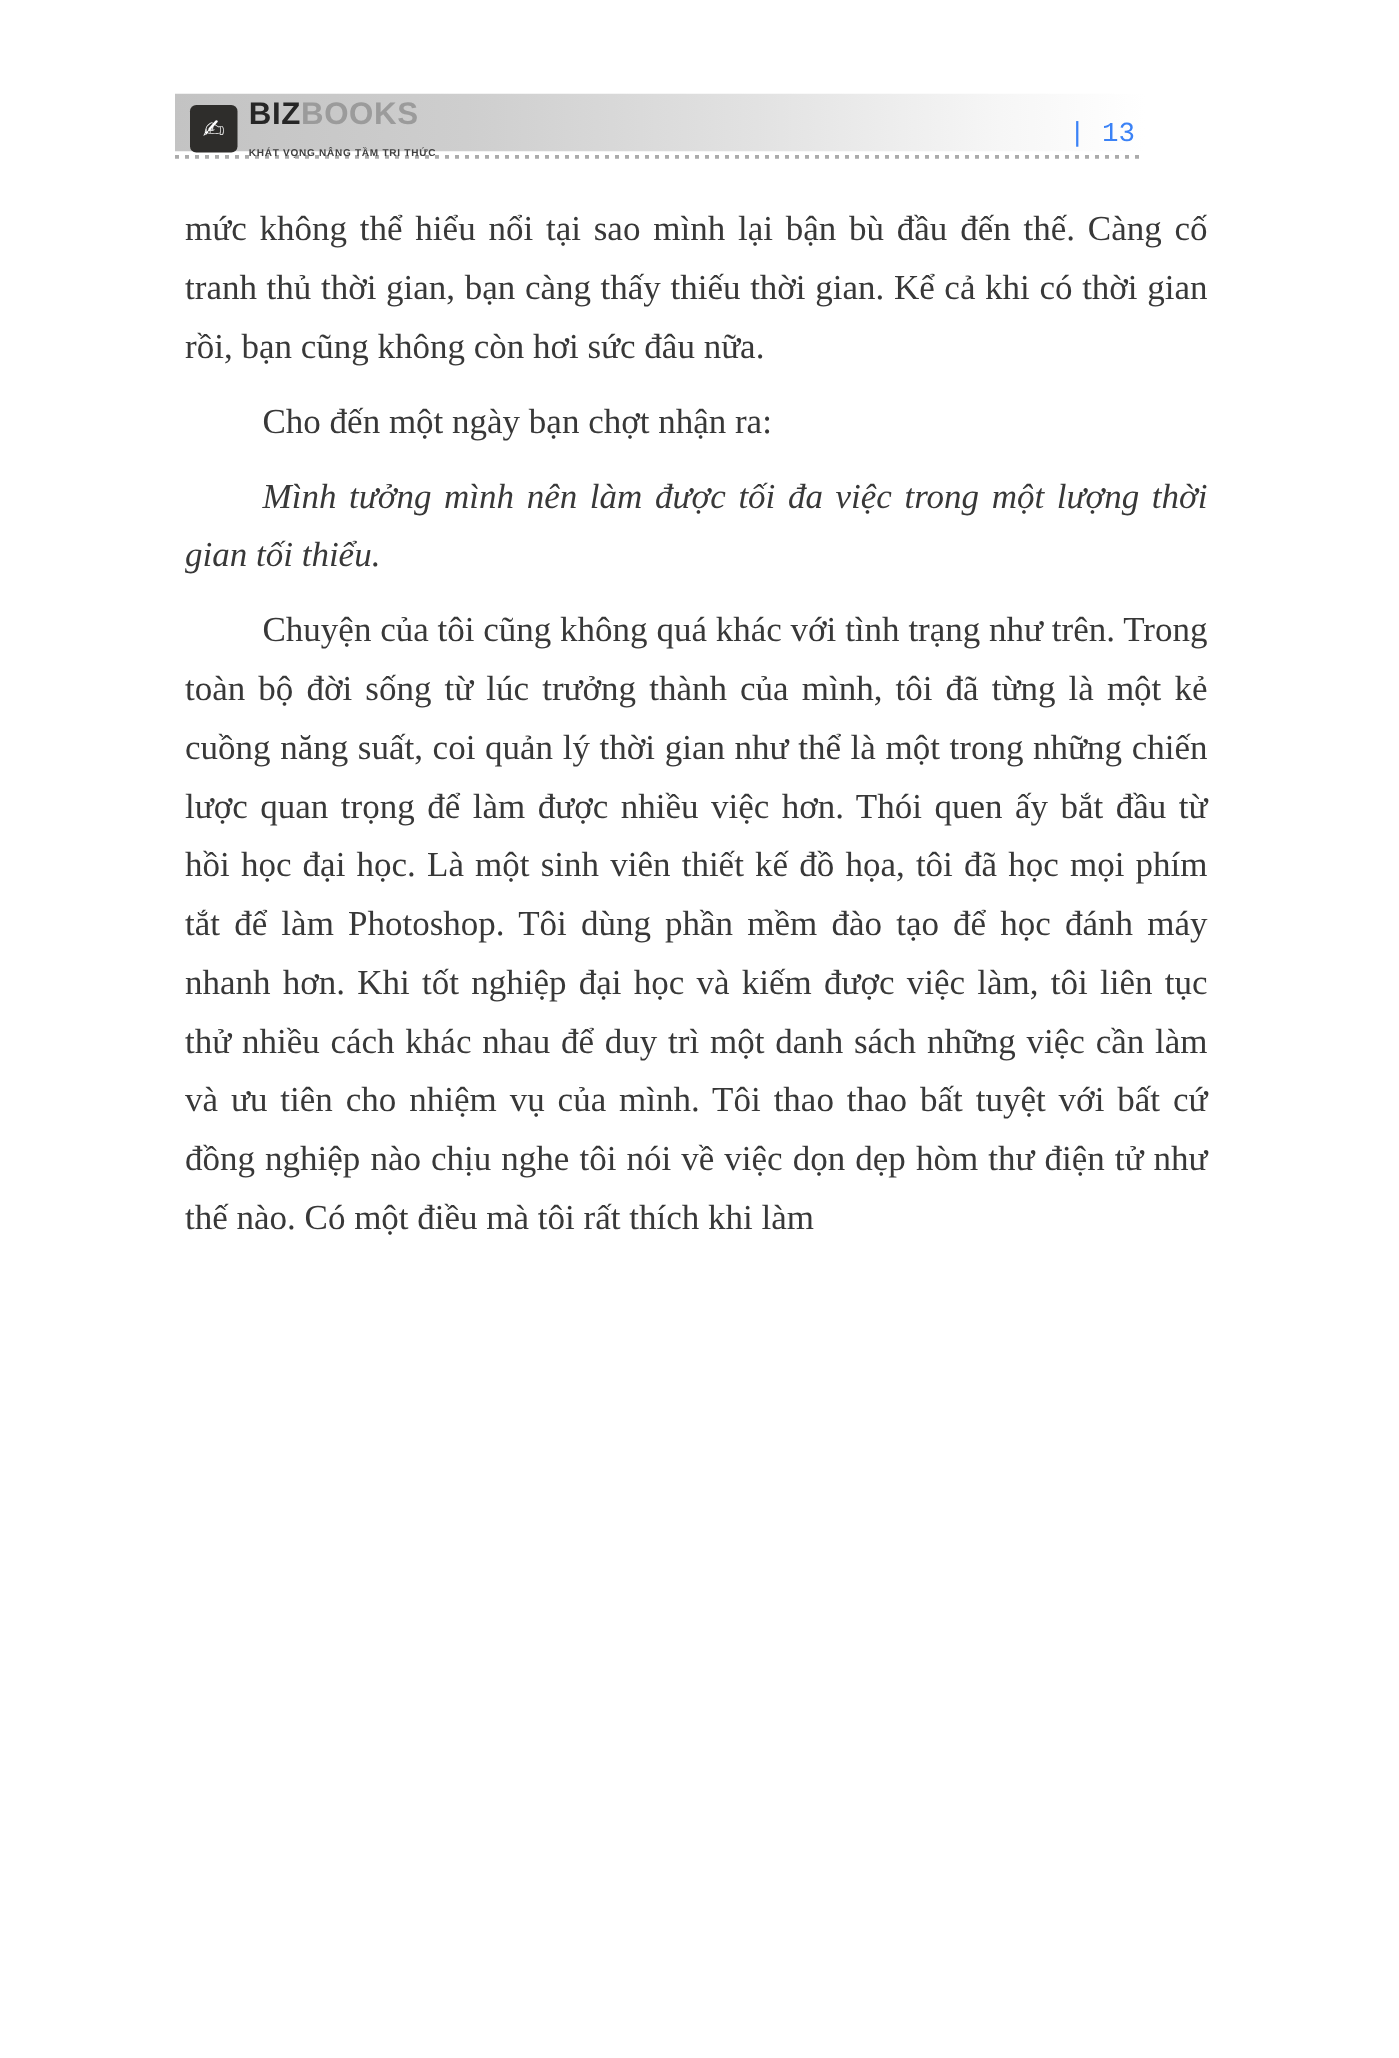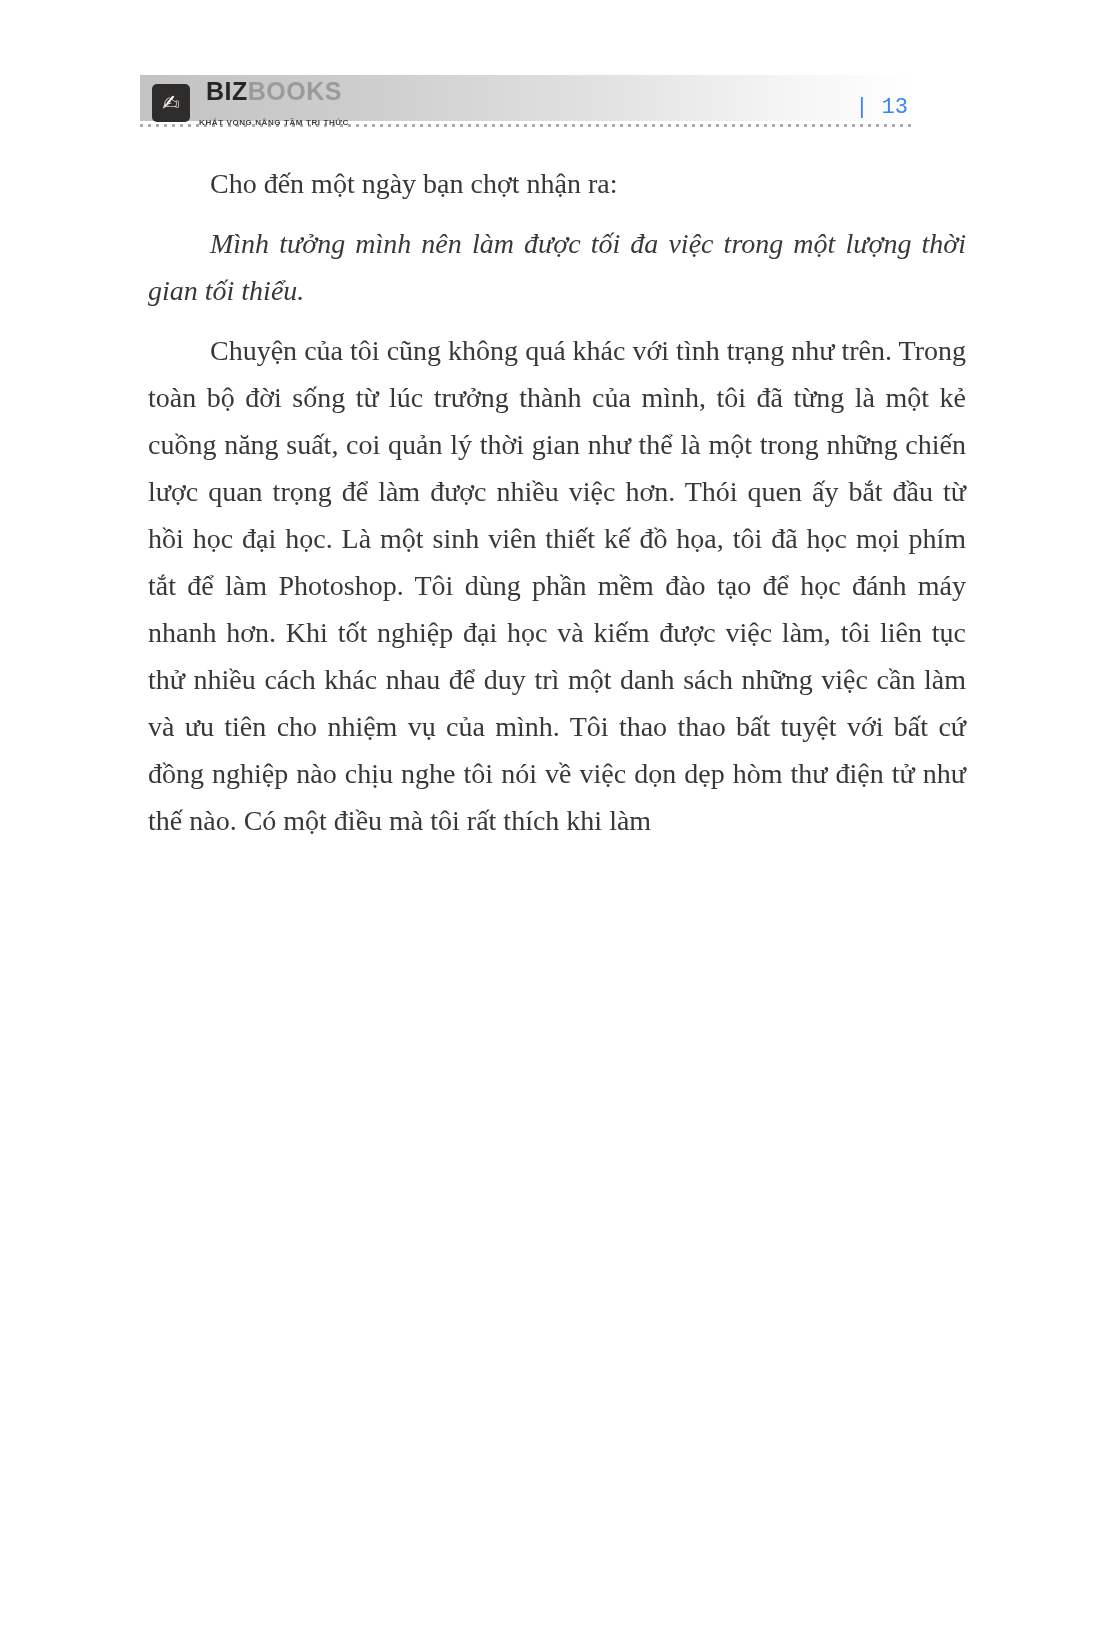--- a/index.html
+++ b/index.html
@@ -19,21 +19,21 @@
   }
   .logo{position:absolute;top:3px;left:12px;display:flex;align-items:center;gap:9px;}
   .logo-icon{
     width:38px;height:38px;background:#2e2d2b;border-radius:5px;
     display:flex;align-items:center;justify-content:center;color:#ffffff;
     font-size:21px;font-family:"DejaVu Sans",sans-serif;
   }
   .brand{display:flex;flex-direction:column;justify-content:center;}
   .brand-name{
     font-family:"Liberation Sans",sans-serif;font-weight:bold;
-    font-size:25px;line-height:26px;letter-spacing:0.5px;text-align:center;
+    font-size:25px;line-height:26px;letter-spacing:0.5px;
   }
   .brand-name .biz{color:#262626;}
   .brand-name .books{color:#9b9b9b;}
   .brand-tagline{
     font-family:"Liberation Sans",sans-serif;font-size:8px;font-weight:bold;
     color:#3f3f3f;letter-spacing:0.6px;margin-top:14px;
   }
   .page-num{
     position:absolute;top:20px;right:8px;
     font-family:Liberation Mono, monospace;font-size:22px;color:#3b82f6;
@@ -58,16 +58,17 @@
     <div class="brand">
       <div class="brand-name"><span class="biz">BIZ</span><span class="books">BOOKS</span></div>
       <div class="brand-tagline">KHÁT VỌNG NÂNG TẦM TRI THỨC</div>
     </div>
   </div>
   <div class="page-num">| 13</div>
 </div>
 
 <div class="content">
 
+<p>mức không thể hiểu nổi tại sao mình lại bận bù đầu đến thế. Càng cố tranh thủ thời gian, bạn càng thấy thiếu thời gian. Kể cả khi có thời gian rồi, bạn cũng không còn hơi sức đâu nữa.</p>
     <p class="para-indent">Cho đến một ngày bạn chợt nhận ra:</p>
     <p class="para-italic para-indent">Mình tưởng mình nên làm được tối đa việc trong một lượng thời gian tối thiểu.</p>
     <p class="para-indent">Chuyện của tôi cũng không quá khác với tình trạng như trên. Trong toàn bộ đời sống từ lúc trưởng thành của mình, tôi đã từng là một kẻ cuồng năng suất, coi quản lý thời gian như thể là một trong những chiến lược quan trọng để làm được nhiều việc hơn. Thói quen ấy bắt đầu từ hồi học đại học. Là một sinh viên thiết kế đồ họa, tôi đã học mọi phím tắt để làm Photoshop. Tôi dùng phần mềm đào tạo để học đánh máy nhanh hơn. Khi tốt nghiệp đại học và kiếm được việc làm, tôi liên tục thử nhiều cách khác nhau để duy trì một danh sách những việc cần làm và ưu tiên cho nhiệm vụ của mình. Tôi thao thao bất tuyệt với bất cứ đồng nghiệp nào chịu nghe tôi nói về việc dọn dẹp hòm thư điện tử như thế nào. Có một điều mà tôi rất thích khi làm</p>
   </div>
 
 </body></html>

